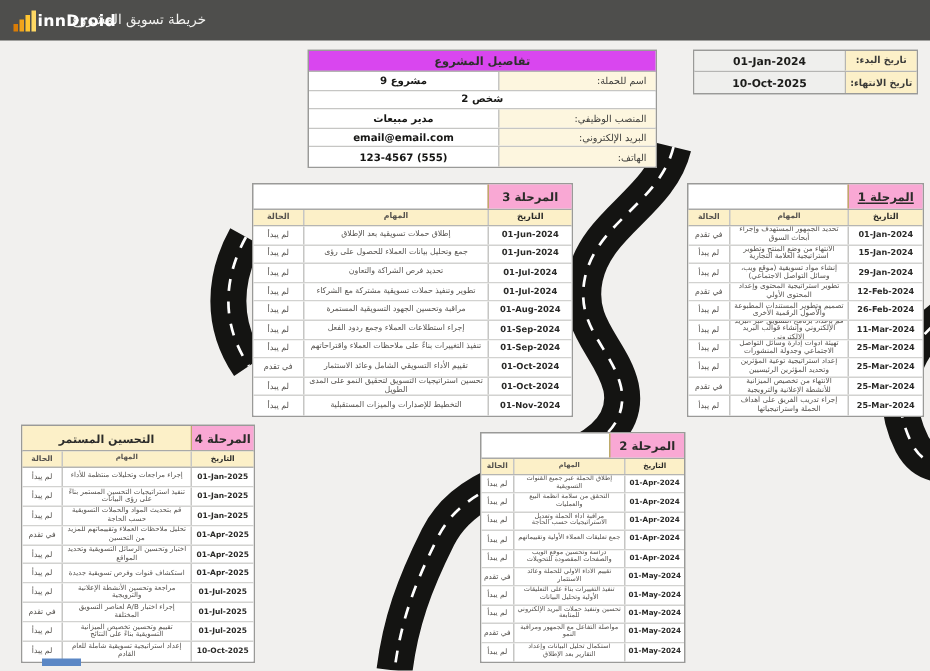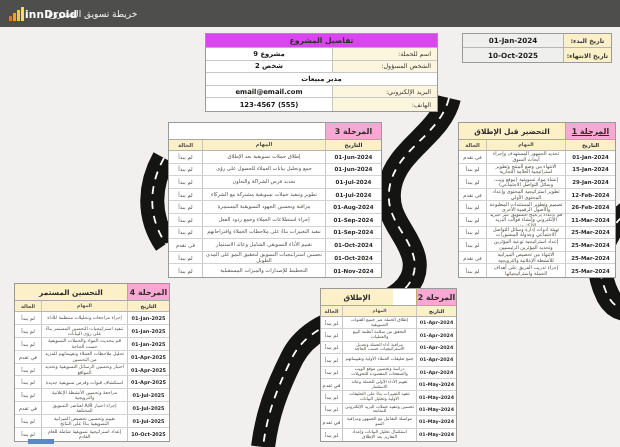--- a/index.html
+++ b/index.html
@@ -123,44 +123,43 @@
 
   <div class="panel" id="details-panel">
     <div class="details-title">تفاصيل المشروع</div>
     <div class="t-body">
   <div class="d-row">
     <div class="d-label">اسم للحملة:</div>
     <div class="d-value">مشروع 9</div>
   </div>
 
   <div class="d-row">
-    <div class="d-label">الشخص المسؤول:</div>
     <div class="d-value">شخص 2</div>
   </div>
 
   <div class="d-row">
+    <div class="d-label">المنصب الوظيفي:</div>
     <div class="d-value">مدير مبيعات</div>
   </div>
 
   <div class="d-row">
     <div class="d-label">البريد الإلكتروني:</div>
     <div class="d-value">email@email.com</div>
   </div>
 
   <div class="d-row">
     <div class="d-label">الهاتف:</div>
     <div class="d-value">123-4567 (555)</div>
   </div>
 </div>
   </div>
 
   <div class="panel phase-table" id="phase-1">
     <div class="ph-head">
       <div class="ph-label" style="width:50px;text-decoration:underline;">المرحلة 1</div>
-      <div class="ph-title">التحضير قبل الإطلاق</div>
     </div>
     <div class="col-head">
       <div class="c-date cellb">التاريخ</div>
       <div class="c-task cellb">المهام</div>
       <div class="c-status">الحالة</div>
     </div>
     <div class="t-body">
   <div class="t-row">
     <div class="c-date cellb">01-Jan-2024</div>
     <div class="c-task cellb">تحديد الجمهور المستهدف وإجراء أبحاث السوق</div>
@@ -290,22 +289,21 @@
   <div class="t-row">
     <div class="c-date cellb">01-Nov-2024</div>
     <div class="c-task cellb">التخطيط للإصدارات والميزات المستقبلية</div>
     <div class="c-status">لم يبدأ</div>
   </div>
 </div>
   </div>
 
   <div class="panel phase-table" id="phase-2">
     <div class="ph-head">
-      <div class="ph-label" style="width:40px;margin-left:23px;">المرحلة 2</div>
-      <div class="ph-title">الإطلاق</div>
+      <div class="ph-label" style="width:50px;margin-left:23px;">المرحلة 2</div>
     </div>
     <div class="col-head">
       <div class="c-date cellb">التاريخ</div>
       <div class="c-task cellb">المهام</div>
       <div class="c-status">الحالة</div>
     </div>
     <div class="t-body">
   <div class="t-row">
     <div class="c-date cellb">01-Apr-2024</div>
     <div class="c-task cellb">إطلاق الحملة عبر جميع القنوات التسويقية</div>

